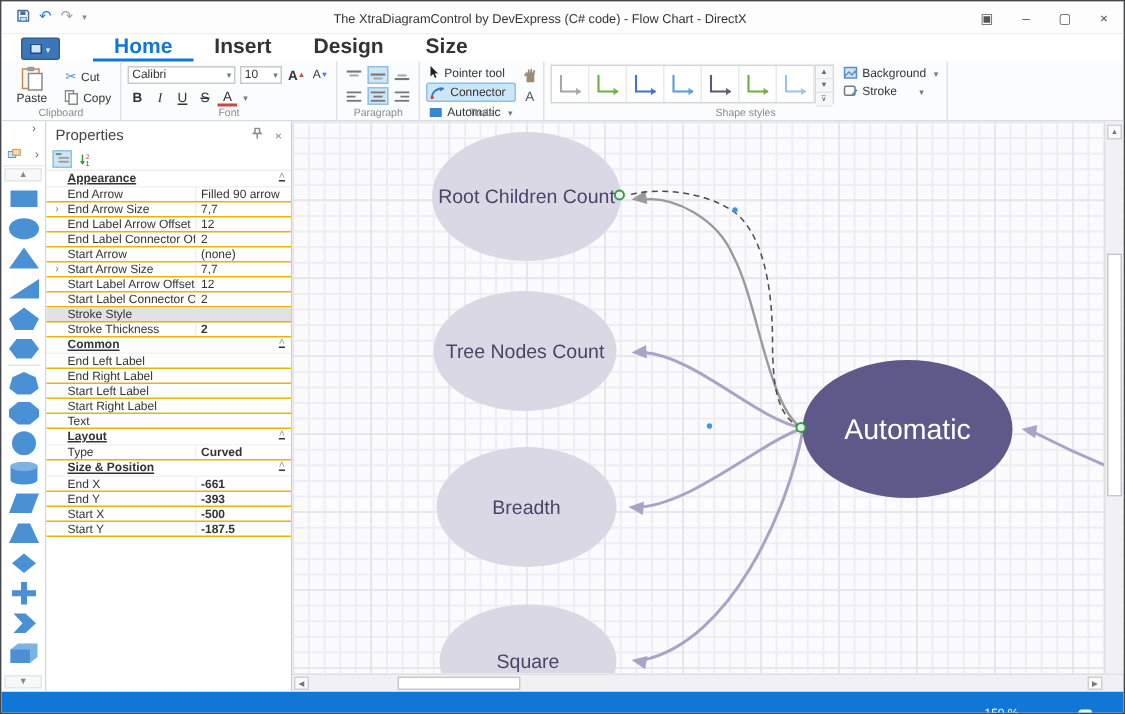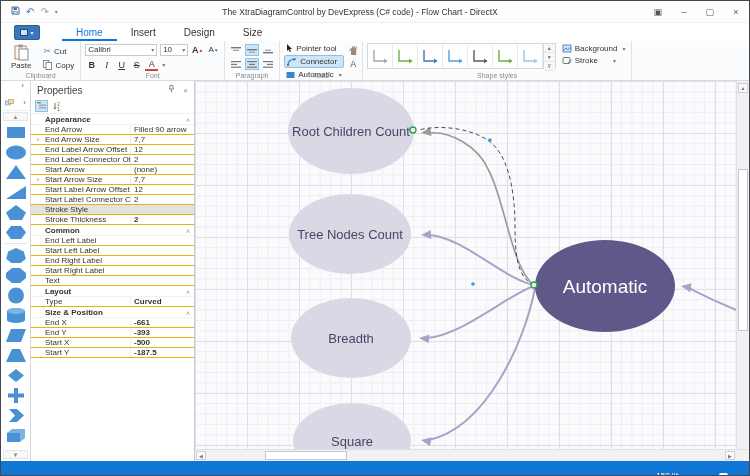--- a/index.html
+++ b/index.html
@@ -13,21 +13,21 @@
   .title { flex:1; text-align:center; font-size:8.5px; color:#333; white-space:nowrap; overflow:hidden; }
   .winbtns { display:flex; align-items:center; gap:0; width:120px; justify-content:flex-end; }
   .winbtns span { width:26px; text-align:center; font-size:9px; color:#555; cursor:default; }
 
   
   .tabrow { height:18px; display:flex; align-items:flex-end; background:#fff; }
   .appbtn { width:26px; height:15px; margin:0 0 1px 13px; background:#3a76b8; border:1px solid #2e5e94; border-radius:2px; display:flex; align-items:center; justify-content:center; gap:2px; }
   .appbtn .agly { width:8px; height:7px; background:#cfe3f5; border:1px solid #1d4a7a; }
   .appbtn .acaret { color:#dce9f6; font-size:6px; }
   .tabs { display:flex; margin-left:22px; gap:0; }
-  .tab { font-size:10px; color:#333; padding:2px 14px 3px; cursor:default; }
+  .tab { font-size:14px; color:#333; padding:2px 14px 3px; cursor:default;font-weight:bold; }
   .tab.active { color:#1177d7; border-bottom:2px solid #1177d7; padding-bottom:1px; }
 
   
   .ribbon { height:40px; background:#fbfcfd; border-bottom:1px solid #d9dcde; display:flex; align-items:stretch; }
   .rgroup { position:relative; border-right:1px solid #e0e2e4; padding:2px 4px 10px; display:flex; align-items:flex-start; }
   .rlabel { position:absolute; bottom:1px; left:0; right:0; text-align:center; font-size:7px; color:#8a8a8a; }
   .ricon-btn { display:flex; align-items:center; gap:3px; font-size:8px; color:#333; padding:1px 2px; border-radius:2px; }
   .ricon-btn.selected { background:#cde6f7; border:1px solid #92c0e0; }
   .bigbtn { display:flex; flex-direction:column; align-items:center; font-size:8px; color:#333; padding:1px 4px; }
   .combo { border:1px solid #c8cacc; background:#fff; font-size:8px; color:#333; display:flex; align-items:center; justify-content:space-between; padding:0 2px; height:12px; }
@@ -59,21 +59,21 @@
 
   
   .props { width:164px; border-right:1px solid #c9cbcf; background:#fff; display:flex; flex-direction:column; }
   .props-head { height:18px; display:flex; align-items:center; padding:0 6px; }
   .props-title { flex:1; font-size:10px; color:#444; }
   .props-head .hic { font-size:8px; color:#888; margin-left:8px; }
   .props-tools { height:15px; display:flex; align-items:center; gap:3px; padding:0 4px; border-bottom:1px solid #eee; }
   .ptool { width:13px; height:12px; display:flex; align-items:center; justify-content:center; border:1px solid transparent; }
   .ptool.selected { background:#cde6f7; border-color:#92c0e0; }
   .prop-grid { font-size:8px; color:#333; }
-  .prop-cat { height:11px; display:flex; align-items:flex-end; font-weight:bold; padding:0 4px 0 14px; border-bottom:1px solid #f2f2f2; }
+  .prop-cat { height:11px; display:flex; align-items:flex-start; font-weight:bold; padding:0 4px 0 14px; border-bottom:1px solid #f2f2f2;text-decoration:underline; }
   .prop-cat .cat-name { flex:1; }
   .prop-cat .cat-chev { color:#999; font-weight:normal; font-size:7px; }
   .prop-row { height:10px; display:flex; align-items:center; border-bottom:1px solid #eab308; }
   .prop-row .exp { width:14px; text-align:center; color:#777; font-size:7px; }
   .prop-row .plabel { width:85px; overflow:hidden; white-space:nowrap; }
   .prop-row .pval { flex:1; border-left:1px solid #f0f0f0; padding-left:3px; overflow:hidden; white-space:nowrap; }
   .prop-row .pval.bold { font-weight:bold; }
   .prop-row.sel { background:#e2e2e2; }
   .props-fill { flex:1; }
 
@@ -541,26 +541,26 @@
             <span class="cat-name">Common</span>
             <span class="cat-chev">˄</span>
           </div>
           <div class="prop-row">
             <span class="exp"></span>
             <span class="plabel">End Left Label</span>
             <span class="pval"></span>
           </div>
           <div class="prop-row">
             <span class="exp"></span>
+            <span class="plabel">End Right Label</span>
+            <span class="pval"></span>
+          </div>
+          <div class="prop-row">
+            <span class="exp"></span>
             <span class="plabel">Start Left Label</span>
-            <span class="pval"></span>
-          </div>
-          <div class="prop-row">
-            <span class="exp"></span>
-            <span class="plabel">End Right Label</span>
             <span class="pval"></span>
           </div>
           <div class="prop-row">
             <span class="exp"></span>
             <span class="plabel">Start Right Label</span>
             <span class="pval"></span>
           </div>
           <div class="prop-row">
             <span class="exp"></span>
             <span class="plabel">Text</span>

